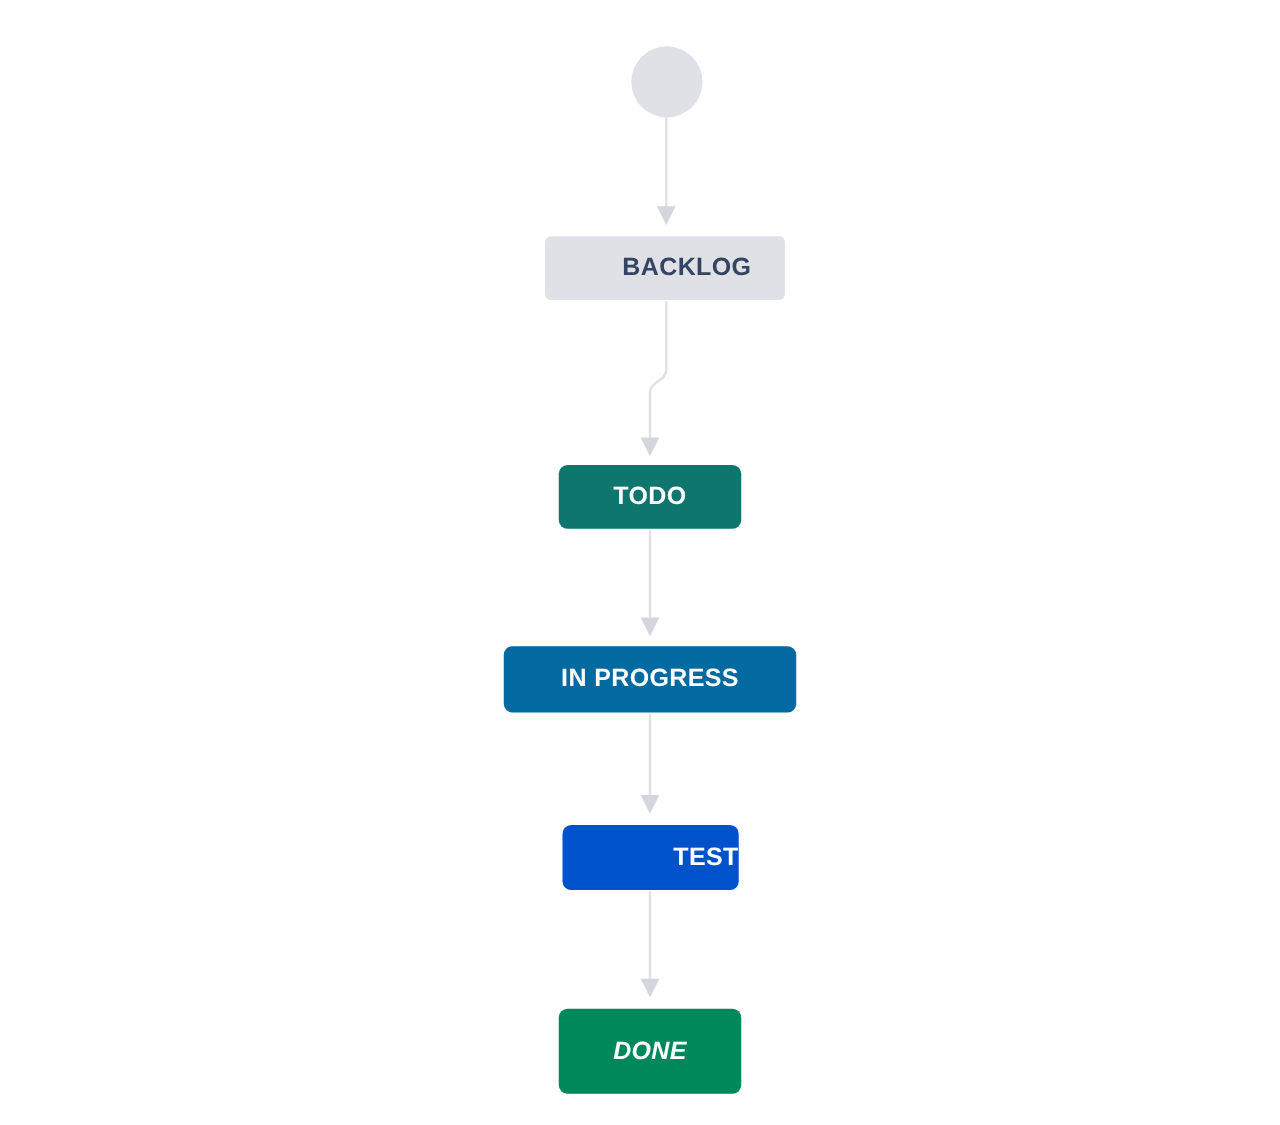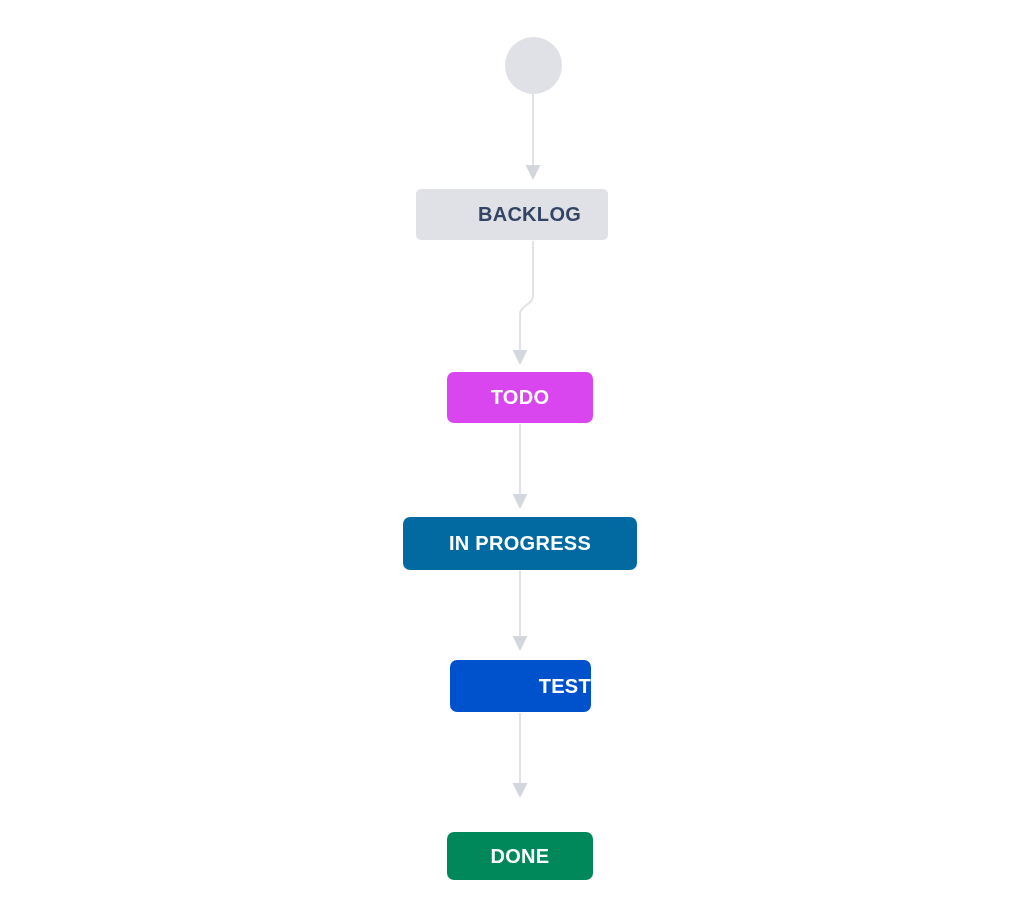--- a/index.html
+++ b/index.html
@@ -38,25 +38,25 @@
     align-items: center;
     justify-content: center;
     font-weight: bold;
     font-size: 20px;
     letter-spacing: 0.3px;
     border-radius: 7px;
     box-sizing: border-box;
     cursor: default;
     user-select: none;
   }
-  .node-backlog   { left: 416px; top: 189px; width: 192px; height: 51px; border-radius: 5px; padding-left: 35px; }
+  .node-backlog   { left: 436px; top: 189px; width: 192px; height: 51px; border-radius: 5px; padding-left: 35px; }
   .node-todo      { left: 447px; top: 372px; width: 146px; height: 51px; }
   .node-inprogress{ left: 403px; top: 517px; width: 234px; height: 53px; }
   .node-test      { left: 450px; top: 660px; width: 141px; height: 52px; justify-content: flex-end; }
-  .node-done      { left: 447px; top: 832px; width: 146px; height: 48px; }
+  .node-done      { left: 447px; top: 807px; width: 146px; height: 68px; font-style: italic; }
 </style>
 </head>
 <body>
 
 <div class="canvas">
 
   <svg class="connectors" viewBox="0 0 1024 900" xmlns="http://www.w3.org/2000/svg">
 
     <g>
       <path d="M533,94 L533,166" fill="none" stroke="#e0e2e7" stroke-width="2"></path>
@@ -83,21 +83,21 @@
       <polygon points="512.5,783 527.5,783 520,798" fill="#d3d6dc"></polygon>
     </g>
   </svg>
 
   <div class="start-node" style="background: rgb(223, 225, 230);"></div>
 
   <div class="status-node node-backlog" style="background: rgb(223, 225, 230); color: rgb(52, 69, 99);">
     <span>BACKLOG</span>
   </div>
 
-  <div class="status-node node-todo" style="background: #d946ef; color: rgb(255, 255, 255);">
+  <div class="status-node node-todo" style="background: #0f766e; color: rgb(255, 255, 255);">
     <span>TODO</span>
   </div>
 
   <div class="status-node node-inprogress" style="background: #0369a1; color: rgb(255, 255, 255); text-align: center;">
     <span>IN PROGRESS</span>
   </div>
 
   <div class="status-node node-test" style="background: rgb(0, 82, 204); color: rgb(255, 255, 255);">
     <span>TEST</span>
   </div>

